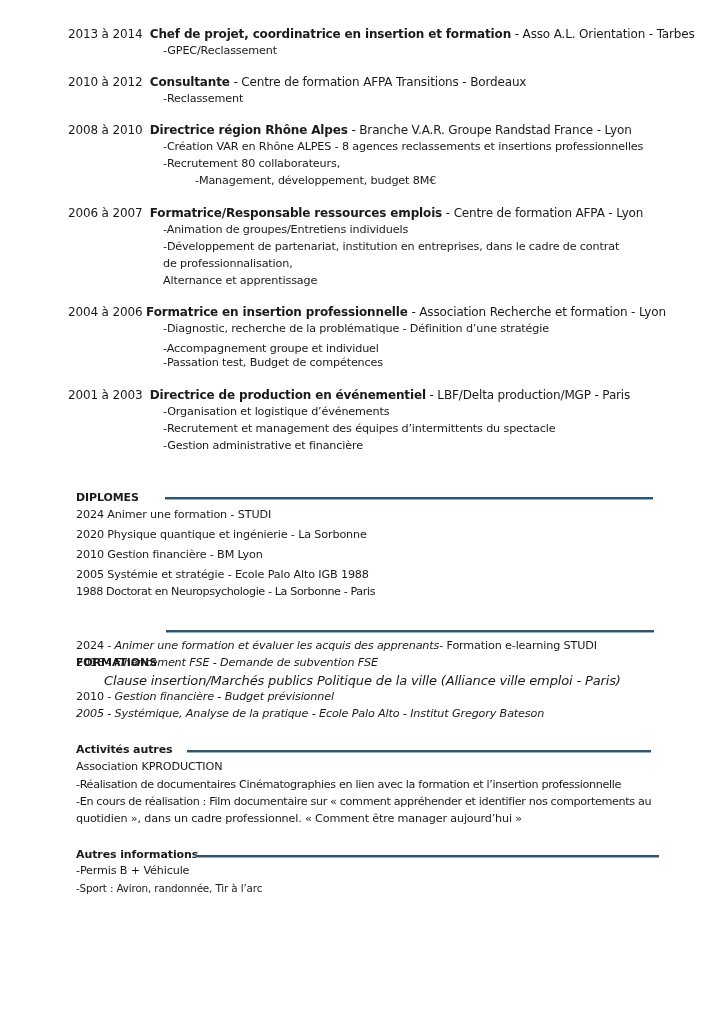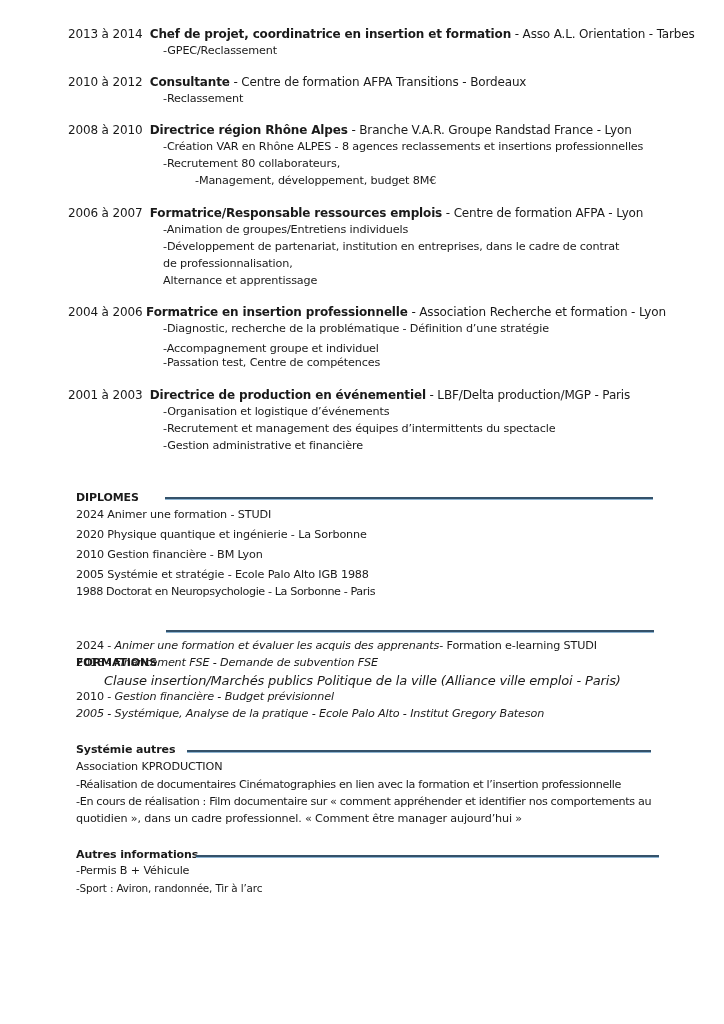--- a/index.html
+++ b/index.html
@@ -57,21 +57,21 @@
 <div class="abs bullet" style="top:223px;">-Animation de groupes/Entretiens individuels</div>
 <div class="abs bullet" style="top:240px;">-Développement de partenariat, institution en entreprises, dans le cadre de contrat</div>
 <div class="abs bullet" style="top:257px;">de professionnalisation,</div>
 <div class="abs bullet" style="top:274px;"> Alternance et apprentissage</div>
 
 <div class="abs exp-head" style="top:305px;">
   <span>2004 à 2006</span>&nbsp;<span class="title">Formatrice en insertion professionnelle</span><span> - Association Recherche et formation - Lyon</span>
 </div>
 <div class="abs bullet" style="top:322px;">-Diagnostic, recherche de la problématique - Définition d’une stratégie</div>
 <div class="abs bullet" style="top:342px;text-align:center;">-Accompagnement groupe et individuel</div>
-<div class="abs bullet" style="top:356px;">-Passation test, Centre de compétences</div>
+<div class="abs bullet" style="top:356px;">-Passation test, Budget de compétences</div>
 
 <div class="abs exp-head" style="top:388px;">
   <span>2001 à 2003</span>&nbsp;&nbsp;<span class="title">Directrice de production en événementiel</span><span> - LBF/Delta production/MGP - Paris</span>
 </div>
 <div class="abs bullet" style="top:405px;">-Organisation et logistique d’événements</div>
 <div class="abs bullet" style="top:422px;">-Recrutement et management des équipes d’intermittents du spectacle</div>
 <div class="abs bullet" style="top:439px;text-align:center;">-Gestion administrative et financière</div>
 
 <div class="abs section-title" style="top:491px;">DIPLOMES</div>
 <div class="rule" style="left:165px; top:497px; width:488px;"></div>
@@ -91,21 +91,21 @@
   <span>2016 - </span><span class="bold italic">Financement FSE</span><span class="italic"> - Demande de subvention FSE</span>
 </div>
 <div class="abs line italic" style="top:673px; left:104px; font-size:13px;">Clause insertion/Marchés publics Politique de la ville (Alliance ville emploi - Paris)</div>
 <div class="abs line" style="top:690px;">
   <span>2010 - </span><span class="bold italic">Gestion financière</span><span class="italic"> - Budget prévisionnel</span>
 </div>
 <div class="abs line" style="top:707px;">
   <span class="bold italic">2005 - </span><span class="bold italic">Systémique</span><span class="italic">, Analyse de la pratique - Ecole Palo Alto - Institut Gregory Bateson</span>
 </div>
 
-<div class="abs section-title" style="top:743px;">Systémie autres</div>
+<div class="abs section-title" style="top:743px;">Activités autres</div>
 <div class="rule" style="left:187px; top:750px; width:464px;"></div>
 <div class="abs line" style="top:760px;">Association KPRODUCTION</div>
 <div class="abs line" style="top:778px; letter-spacing:-0.35px;">-Réalisation de documentaires Cinématographies en lien avec la formation et l’insertion professionnelle</div>
 <div class="abs line" style="top:795px; letter-spacing:-0.35px;">-En cours de réalisation : Film documentaire sur « comment appréhender et identifier nos comportements au</div>
 <div class="abs line" style="top:812px;">quotidien », dans un cadre professionnel. « Comment être manager aujourd’hui »</div>
 
 <div class="abs section-title" style="top:848px;">Autres informations</div>
 <div class="rule" style="left:196px; top:855px; width:463px;"></div>
 <div class="abs line" style="top:864px;">-Permis B + Véhicule</div>
 <div class="abs line" style="top:882px; font-size:10.4px;">-Sport : Aviron, randonnée, Tir à l’arc</div>

